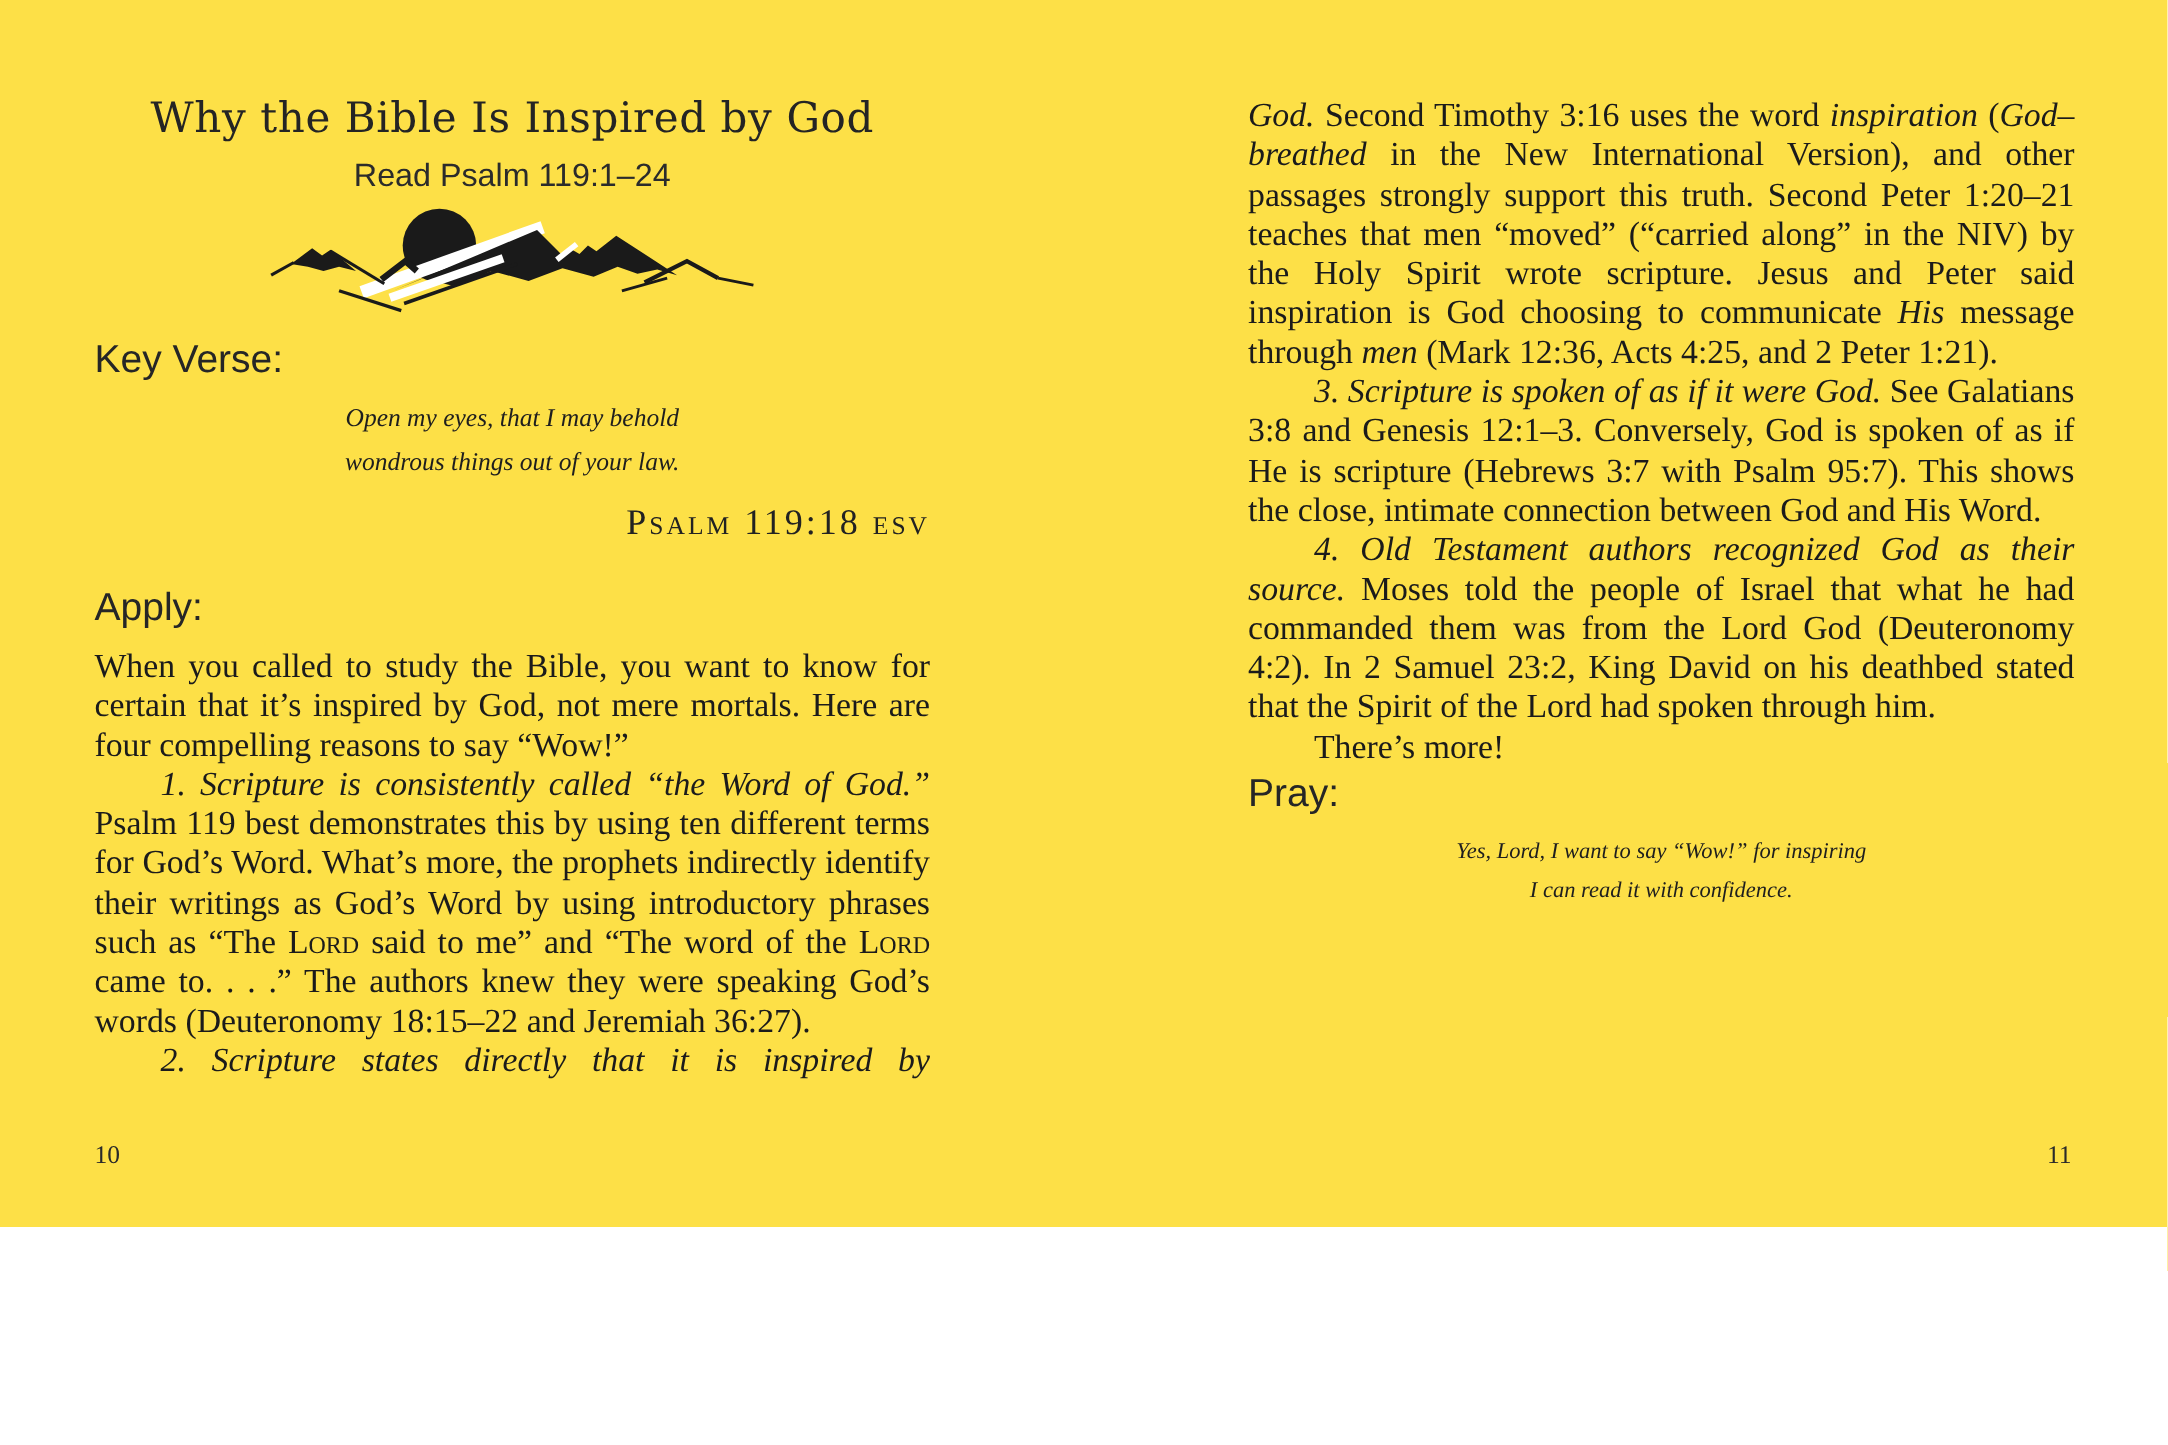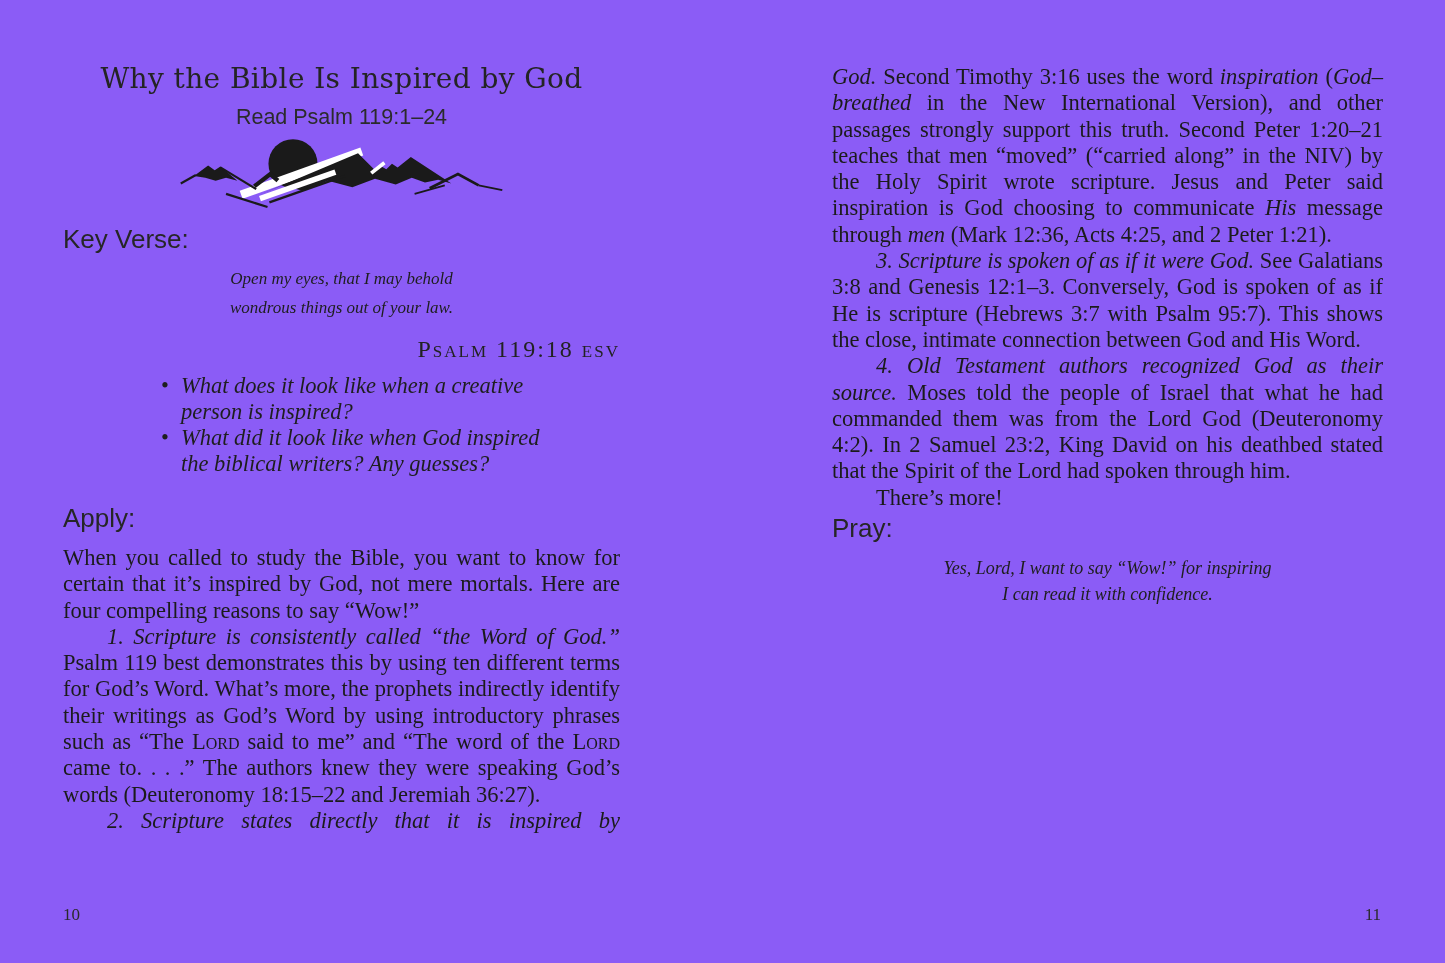--- a/index.html
+++ b/index.html
@@ -1,20 +1,20 @@
 <!DOCTYPE html>
 <html lang="en"><head>
 <meta charset="utf-8">
 <style>
   html, body { margin: 0; padding: 0; background: #ffffff; }
   .spread {
     position: relative;
     width: 1445px;
-    height: 963px;
-    background: #8b5cf6;
+    height: 818px;
+    background: #fde047;
     color: #1c1c1c;
     overflow: hidden;
     text-decoration: underline;
   }
   .page { position: absolute; top: 0; height: 100%; }
   .page.left  { left: 63px;  width: 557px; }
   .page.right { left: 832px; width: 551px; }
 
   .book-title {
     margin: 62px 0 0 0;
@@ -95,21 +95,21 @@
   }
   .body-para.indent { text-indent: 44px; }
   .body-para.jlast { text-align-last: justify; }
   .italic { font-style: italic; }
   .smallcaps { font-variant: small-caps; }
 
   .prayer-block { margin-top: 10px; }
   .prayer-block div {
     font-family: "Liberation Serif", serif;
     font-style: italic;
-    font-size: 18px;
+    font-size: 15px;
     line-height: 26px;
     text-align: center;
     color: #1e1e1e;
   }
 
   .page-number {
     position: absolute;
     bottom: 38px;
     font-family: "Liberation Serif", serif;
     font-size: 17px;
@@ -155,24 +155,20 @@
       </g>
     </svg>
 
     <h2 class="section-heading heading-key">Key Verse:</h2>
     <div class="verse-block">
         <div>Open my eyes, that I may behold</div>
         <div>wondrous things out of your law.</div>
       </div>
     <div class="verse-ref">Psalm 119:18 esv</div>
 
-    <ul class="bullets">
-        <li>What does it look like when a creative person is inspired?</li>
-        <li>What did it look like when God inspired the biblical writers? Any guesses?</li>
-      </ul>
 
     <h2 class="section-heading heading-apply">Apply:</h2>
     <div class="body-copy">
         <p class="body-para"><span>When you called to study the Bible, you want to know for certain that it’s inspired by God, not mere mortals. Here are four compelling reasons to say “Wow!”</span></p>
         <p class="body-para indent"><span class="italic">1. Scripture is consistently called “the Word of God.” </span><span>Psalm 119 best demonstrates this by using ten different terms for God’s Word. What’s more, the prophets indirectly identify their writings as God’s Word by using introductory phrases such as “The </span><span class="smallcaps">Lord</span><span> said to me” and “The word of the </span><span class="smallcaps">Lord</span><span> came to. . . .” The authors knew they were speaking God’s words (Deuteronomy 18:15–22 and Jeremiah 36:27).</span></p>
         <p class="body-para indent jlast"><span class="italic">2. Scripture states directly that it is inspired by</span></p>
       </div>
 
     <div class="page-number pn-left">10</div>
   </section>

